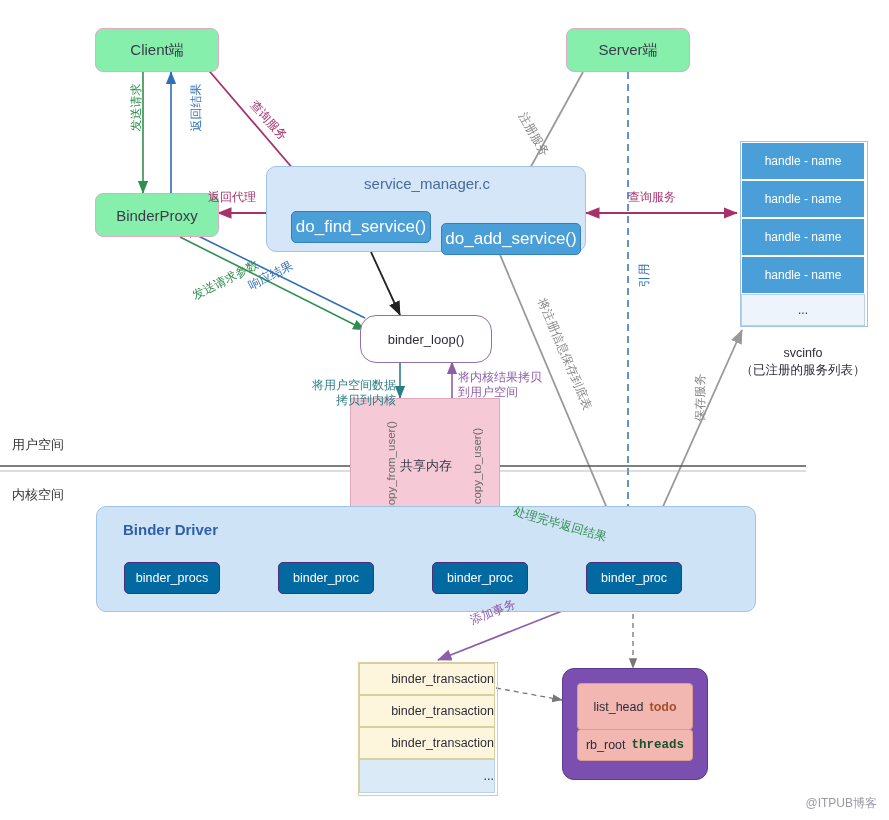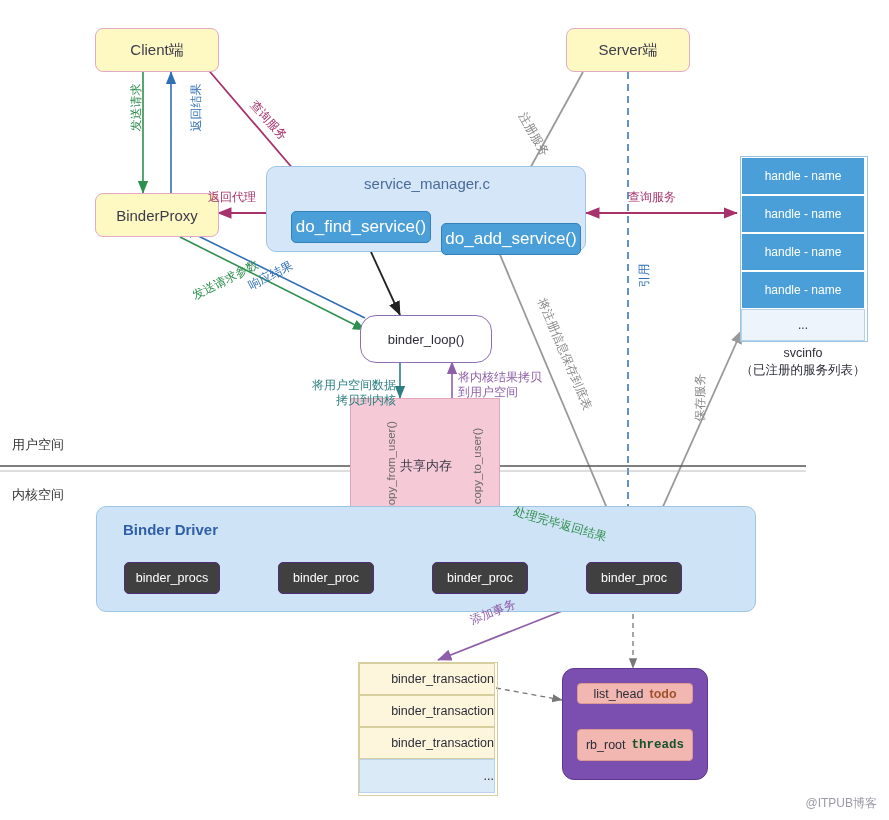--- a/index.html
+++ b/index.html
@@ -32,21 +32,21 @@
     box-sizing: border-box;
     display: flex;
     align-items: center;
     justify-content: center;
     text-align: center;
     font-size: 13px;
     color: #2c2c3a;
   }
   
   .pinkbox {
-    background: #fef9c3;
+    background: #86efac;
     border: 1px solid #e3a9c5;
     border-radius: 8px;
     color: #3b3b4a;
     font-size: 15px;
   }
   
   .bluepanel {
     background: #d4e6f7;
     border: 1px solid #9ec5e5;
     border-radius: 10px;
@@ -64,21 +64,21 @@
     font-size: 17px;
   }
   .whitebox {
     background: #ffffff;
     border: 1px solid #8e6fb0;
     border-radius: 16px;
     color: #2c2c3a;
     font-size: 13px;
   }
   .purplebox {
-    background: #404040;
+    background: #0369a1;
     border: 1px solid #4f2d7a;
     border-radius: 5px;
     color: #ffffff;
     font-size: 12.5px;
   }
   .sharedmem {
     background: #f6c9d6;
     border: 1px solid #e0a8bc;
     color: #3b3b4a;
     font-size: 13px;
@@ -287,21 +287,21 @@
   <div class="node sharedmem" style="left:350px; top:398px; width:150px; height:140px; display:block;">
     <div style="position:absolute; left:0; top:58px; width:150px; text-align:center;">共享内存</div>
   </div>
   <div class="v-copy" style="left:336px; top:460px; width:110px; text-align:center; color:#6b6b6b;">
     <span class="rot90" style="display:inline-block;">copy_from_user()</span>
   </div>
   <div class="v-copy" style="left:422px; top:460px; width:110px; text-align:center; color:#6b6b6b;">
     <span class="rot90" style="display:inline-block;">copy_to_user()</span>
   </div>
 
-  <div class="svcouter" style="position:absolute; left:740px; top:156px; width:126px; height:184px;">
+  <div class="svcouter" style="position:absolute; left:740px; top:141px; width:126px; height:184px;">
     <div class="node svcrow" style="position:relative; left:0; top:0; width:124px; height:38px;">
       <span>handle - name</span>
     </div>
     <div class="node svcrow" style="position:relative; left:0; top:0; width:124px; height:38px;">
       <span>handle - name</span>
     </div>
     <div class="node svcrow" style="position:relative; left:0; top:0; width:124px; height:38px;">
       <span>handle - name</span>
     </div>
     <div class="node svcrow" style="position:relative; left:0; top:0; width:124px; height:38px;">
@@ -341,21 +341,21 @@
     </div>
     <div class="node txbox" style="position:relative; width:136px; height:32px;">
       <span>binder_transaction</span>
     </div>
     <div class="node txbox last" style="position:relative; width:136px; height:34px;">
       <span>...</span>
     </div>
   </div>
 
   <div class="todopanel" style="position:absolute; left:562px; top:668px; width:144px; height:110px;">
-    <div class="node todoitem" style="position:absolute; left:14px; top:14px; width:116px; height:21px;">
+    <div class="node todoitem" style="position:absolute; left:14px; top:14px; width:116px; height:47px;">
       <span>list_head</span>
       <b style="color:#a0522d;">todo</b>
     </div>
     <div class="node todoitem" style="position:absolute; left:14px; top:60px; width:116px; height:32px;">
       <span>rb_root</span>
       <b style="color:#14532d;font-family:Liberation Mono, monospace;">threads</b>
     </div>
   </div>
 
   <div class="spacelabel" style="left:12px; top:436px;">用户空间</div>

